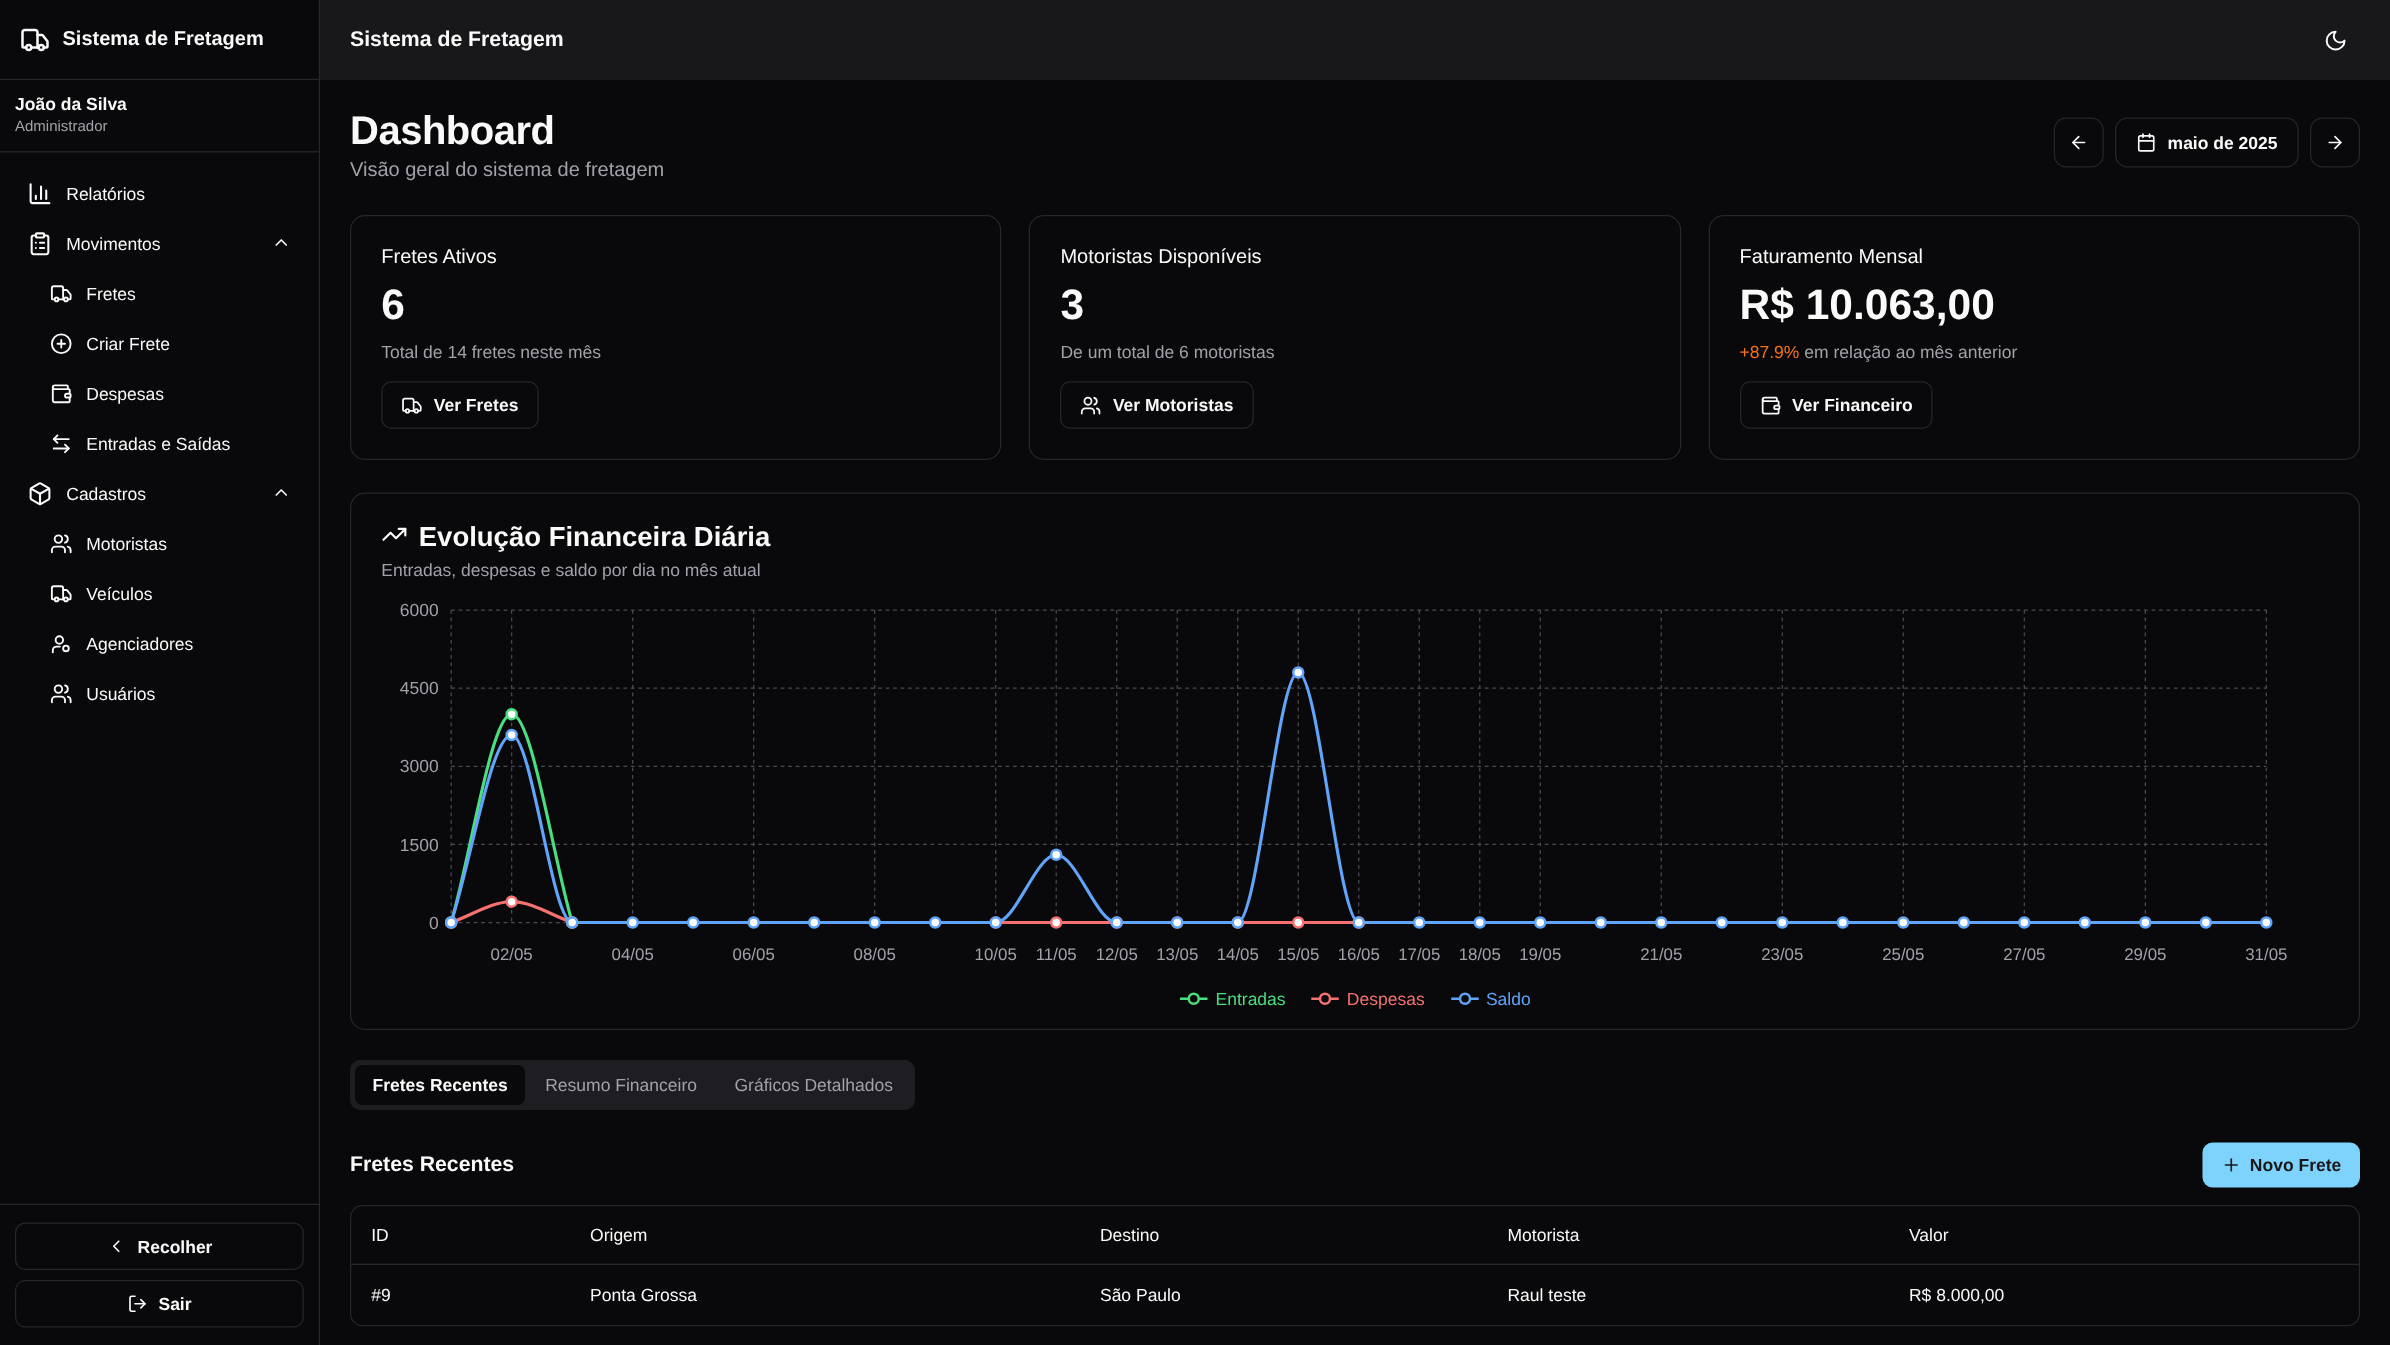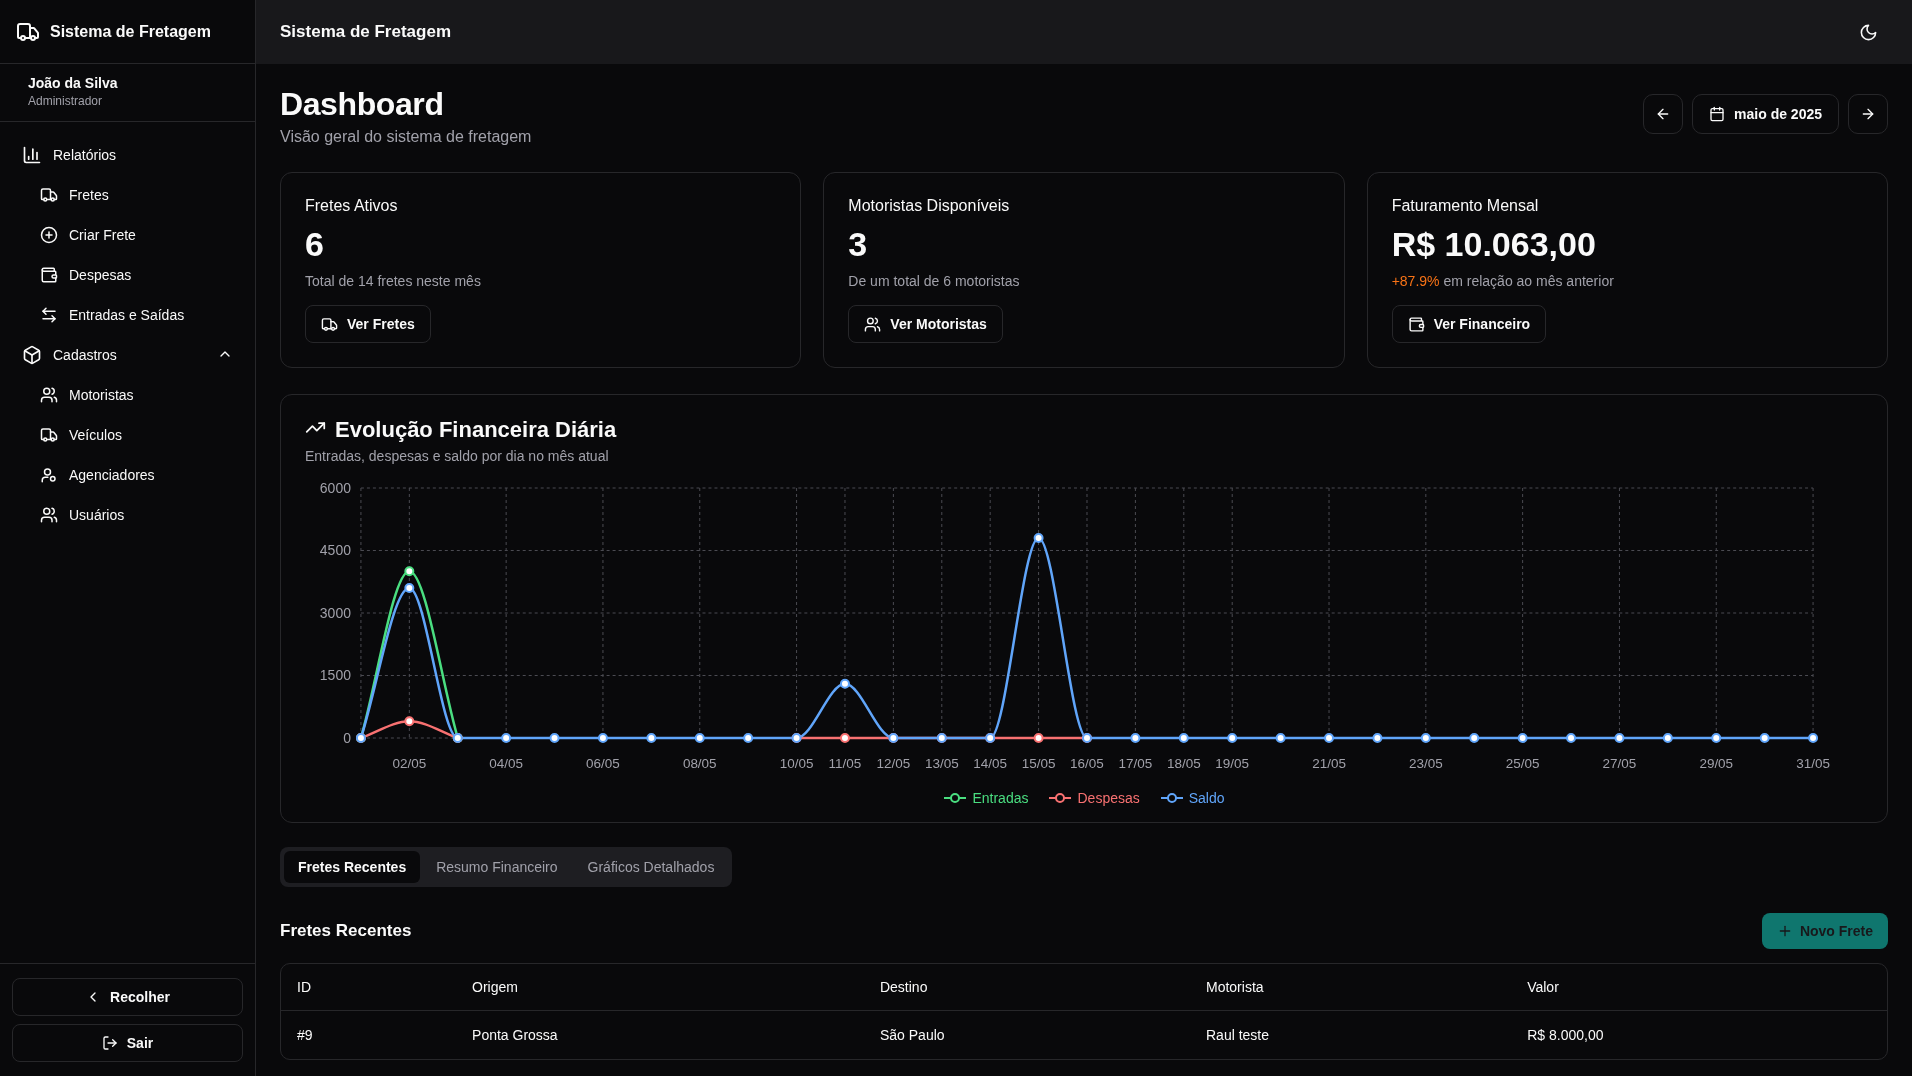--- a/index.html
+++ b/index.html
@@ -8,21 +8,21 @@
     background:#09090b; color:#fafafa;
     font-family:"Liberation Sans", sans-serif;
   }
   .app { display:flex; height:100%; }
 
   
   .sidebar { width:256px; min-width:256px; background:#09090b; border-right:1px solid #27272a; display:flex; flex-direction:column; }
   .sidebar-header { height:64px; display:flex; align-items:center; gap:10px; padding:0 16px; border-bottom:1px solid #27272a; }
   .sidebar-header svg { width:24px; height:24px; }
   .sidebar-title { font-size:16px; font-weight:700; white-space:nowrap; }
-  .sidebar-user { padding:11px 28px 13px; border-bottom:1px solid #27272a; }
+  .sidebar-user { padding:11px 12px 13px; border-bottom:1px solid #27272a; }
   .user-name { font-size:14px; font-weight:700; }
   .user-role { font-size:12px; color:#a1a1aa; margin-top:3px; }
   .sidebar-nav { flex:1; padding:14px 12px; display:flex; flex-direction:column; gap:2px; }
   .nav-item { display:flex; align-items:center; gap:11px; height:38px; padding:0 10px; border-radius:8px; font-size:14px; font-weight:500; cursor:pointer; color:#fafafa; }
   .nav-item svg { width:20px; height:20px; flex:none; }
   .nav-item.child { margin-left:18px; }
   .nav-item.child svg { width:18px; height:18px; }
   .nav-chevron { margin-left:auto; }
   .nav-chevron svg { width:16px !important; height:16px !important; }
   .sidebar-footer { padding:14px 12px; border-top:1px solid #27272a; display:flex; flex-direction:column; gap:8px; }
@@ -63,21 +63,21 @@
   .legend { display:flex; justify-content:center; align-items:center; gap:20px; font-size:14px; margin-top:2px; }
   .legend-item { display:flex; align-items:center; gap:5px; cursor:pointer; }
   .legend-item svg { width:24px; height:14px; }
 
   .tabs { display:inline-flex; background:#1e1e22; border-radius:8px; padding:4px; margin-top:24px; gap:2px; }
   .tab { height:32px; padding:0 14px; border:none; background:transparent; color:#a1a1aa; font-size:14px; font-weight:500; border-radius:6px; display:flex; align-items:center; font-family:inherit; cursor:pointer; }
   .tab.active { background:#09090b; color:#fafafa; font-weight:700; }
 
   .section-header { display:flex; justify-content:space-between; align-items:center; margin-top:26px; }
   .section-title { font-size:17px; font-weight:700; }
-  .primary-btn { height:36px; background:#0f766e; color:#18181b; border:none; border-radius:8px; padding:0 15px; font-size:14px; font-weight:600; display:flex; align-items:center; gap:7px; font-family:inherit; cursor:pointer; }
+  .primary-btn { height:36px; background:#7dd3fc; color:#18181b; border:none; border-radius:8px; padding:0 15px; font-size:14px; font-weight:600; display:flex; align-items:center; gap:7px; font-family:inherit; cursor:pointer; }
   .primary-btn svg { width:16px; height:16px; }
 
   .table-wrap { border:1px solid #27272a; border-radius:10px; margin-top:14px; overflow:hidden; }
   table { width:100%; border-collapse:collapse; table-layout:fixed; }
   th { text-align:left; font-size:14px; font-weight:400; color:#fafafa; padding:15px 16px; border-bottom:1px solid #27272a; }
   td { text-align:left; font-size:14px; padding:16px 16px; }
 </style>
 </head>
 <body>
 
@@ -100,20 +100,34 @@
     </div>
     <nav class="sidebar-nav">
       <div class="nav-item">
         <svg viewBox="0 0 24 24" fill="none" stroke="currentColor" stroke-width="2" stroke-linecap="round" stroke-linejoin="round">
             <path d="M3 3v16a2 2 0 0 0 2 2h16"></path>
             <path d="M18 17V9"></path>
             <path d="M13 17V5"></path>
             <path d="M8 17v-3"></path>
           </svg>
         <span>Relatórios</span>
+      </div>
+      <div class="nav-item">
+        <svg viewBox="0 0 24 24" fill="none" stroke="currentColor" stroke-width="2" stroke-linecap="round" stroke-linejoin="round">
+            <rect x="8" y="2" width="8" height="4" rx="1"></rect>
+            <path d="M16 4h2a2 2 0 0 1 2 2v14a2 2 0 0 1-2 2H6a2 2 0 0 1-2-2V6a2 2 0 0 1 2-2h2"></path>
+            <path d="M12 11h4"></path>
+            <path d="M12 16h4"></path>
+            <path d="M8 11h.01"></path>
+            <path d="M8 16h.01"></path>
+          </svg>
+        <span>Movimentos</span>
+        <span class="nav-chevron"><svg viewBox="0 0 24 24" fill="none" stroke="currentColor" stroke-width="2" stroke-linecap="round" stroke-linejoin="round">
+              <path d="m18 15-6-6-6 6"></path>
+            </svg></span>
       </div>
       <div class="nav-item child">
         <svg viewBox="0 0 24 24" fill="none" stroke="currentColor" stroke-width="2" stroke-linecap="round" stroke-linejoin="round">
             <path d="M14 18V6a2 2 0 0 0-2-2H4a2 2 0 0 0-2 2v11a1 1 0 0 0 1 1h2"></path>
             <path d="M15 18H9"></path>
             <path d="M19 18h2a1 1 0 0 0 1-1v-3.65a1 1 0 0 0-.22-.62l-3.48-4.35A1 1 0 0 0 17.52 8H14"></path>
             <circle cx="17" cy="18" r="2"></circle>
             <circle cx="7" cy="18" r="2"></circle>
           </svg>
         <span>Fretes</span>

